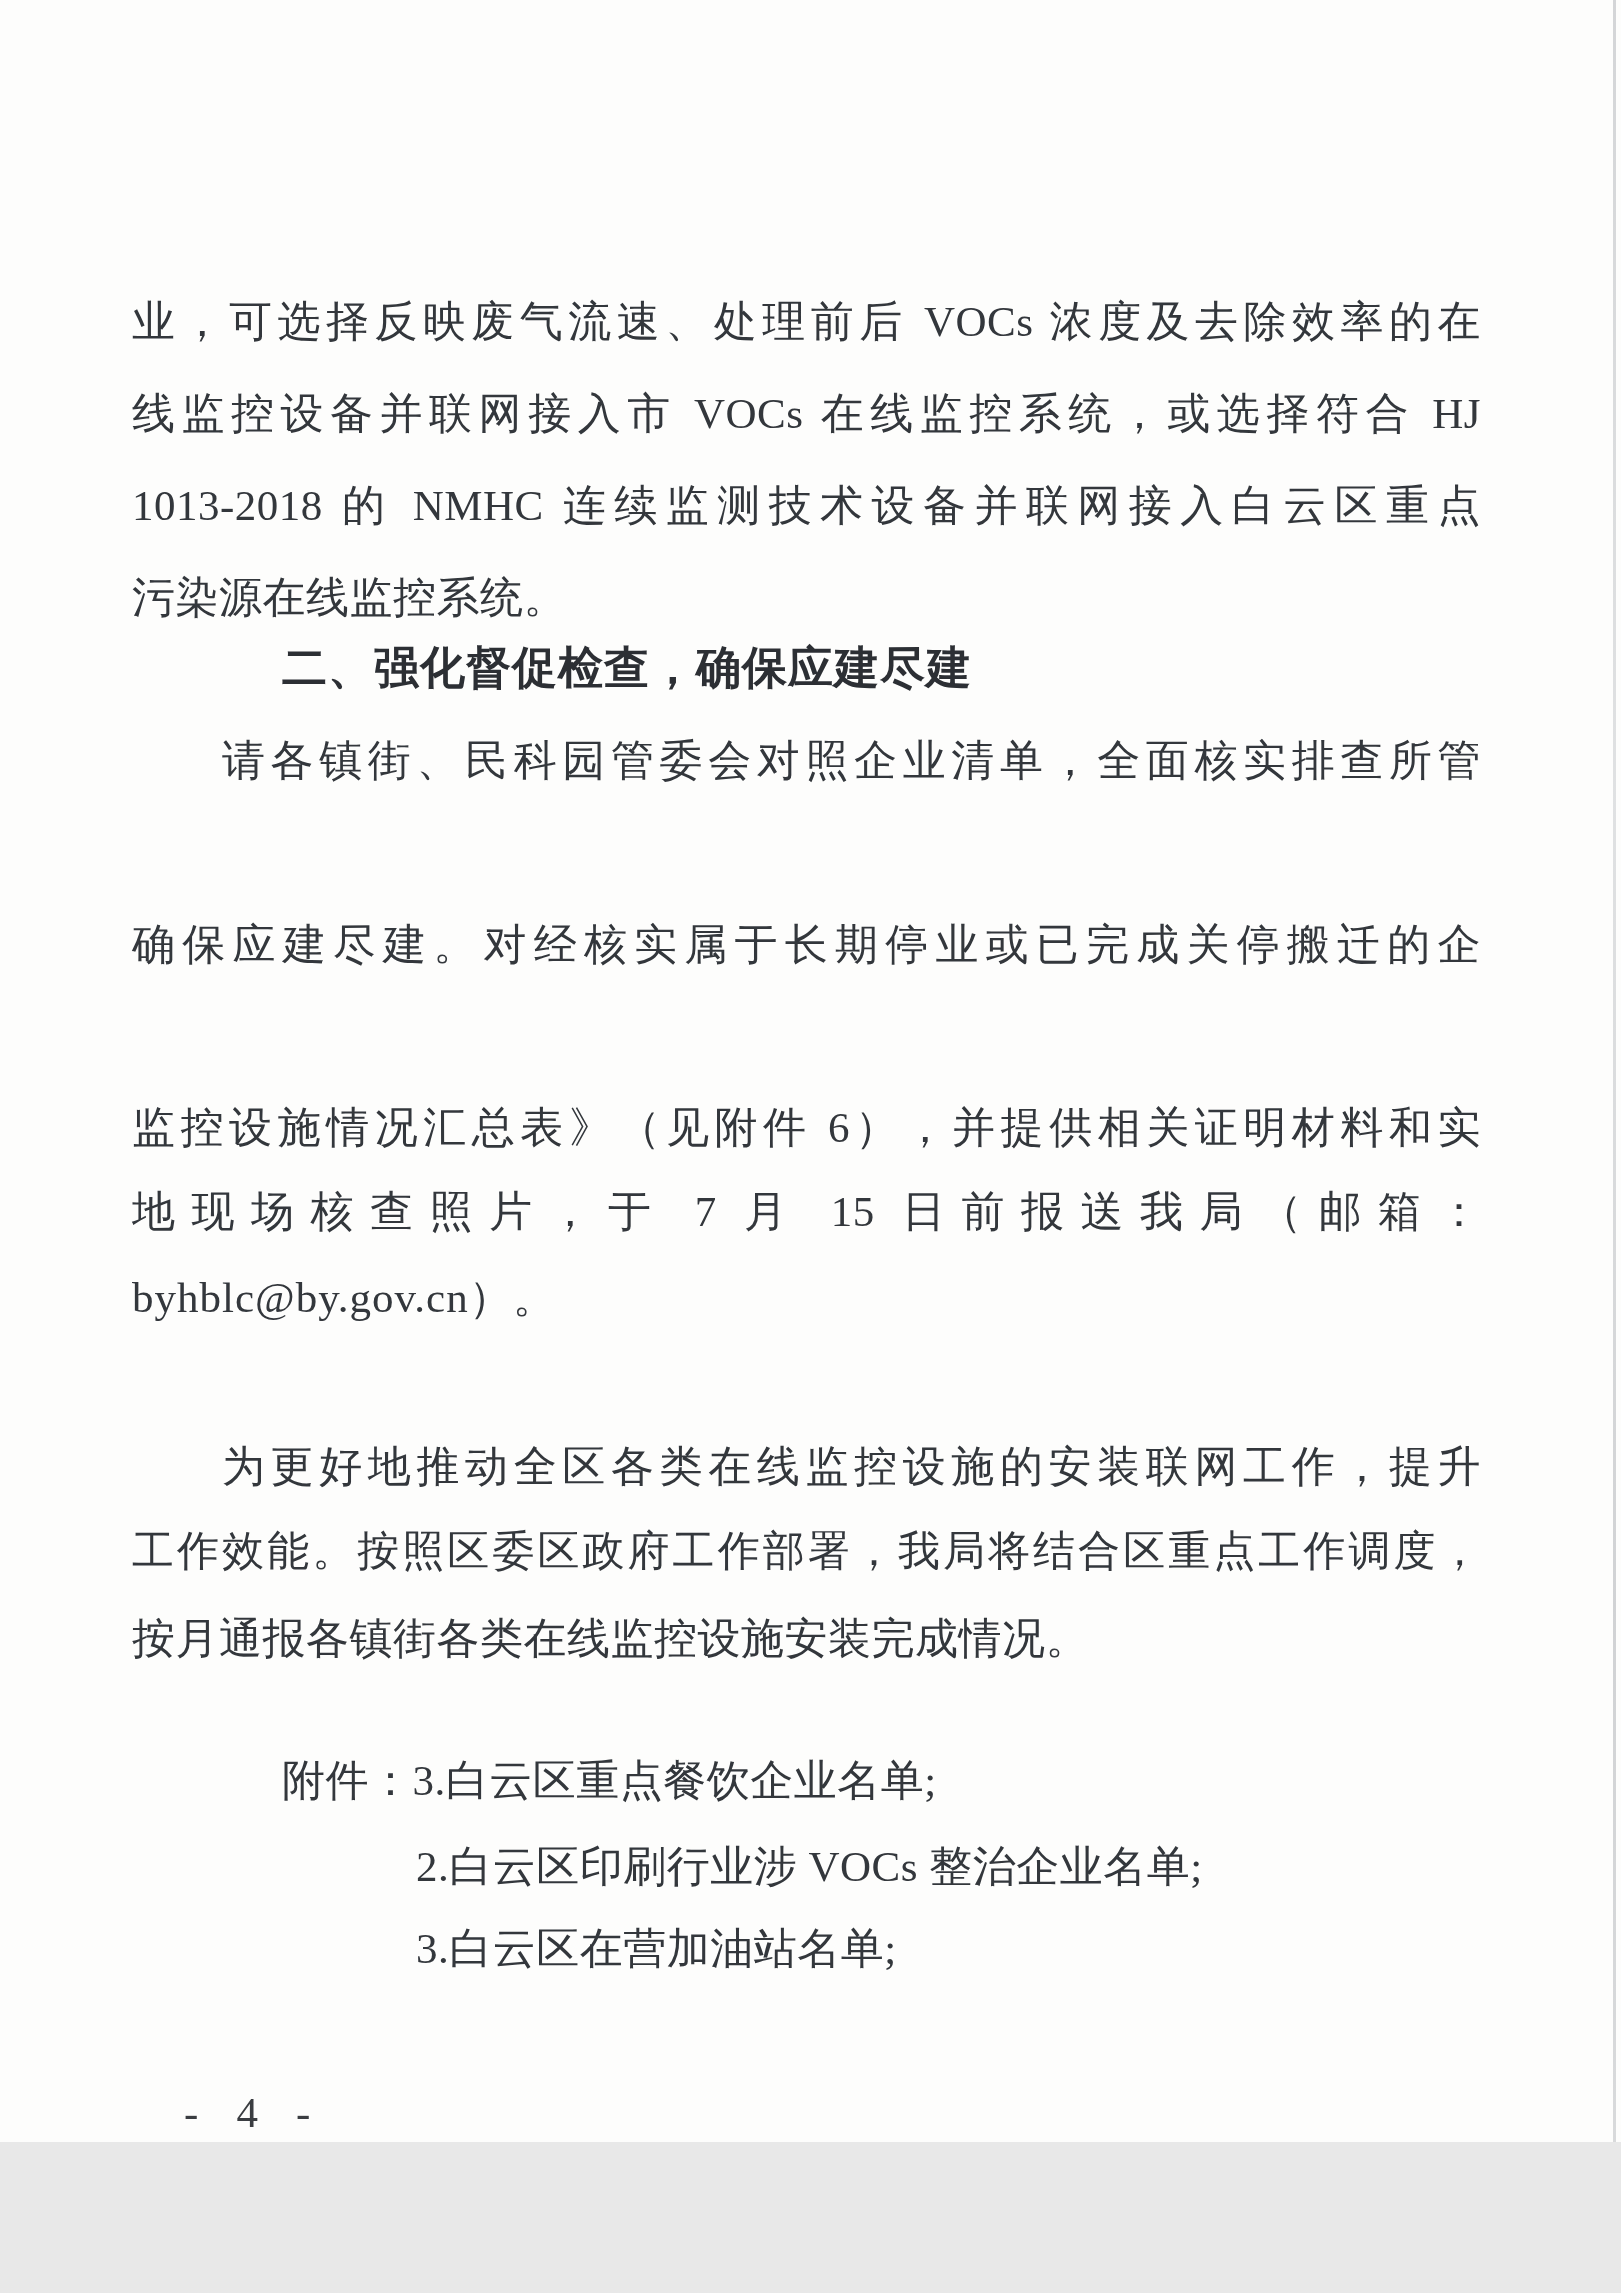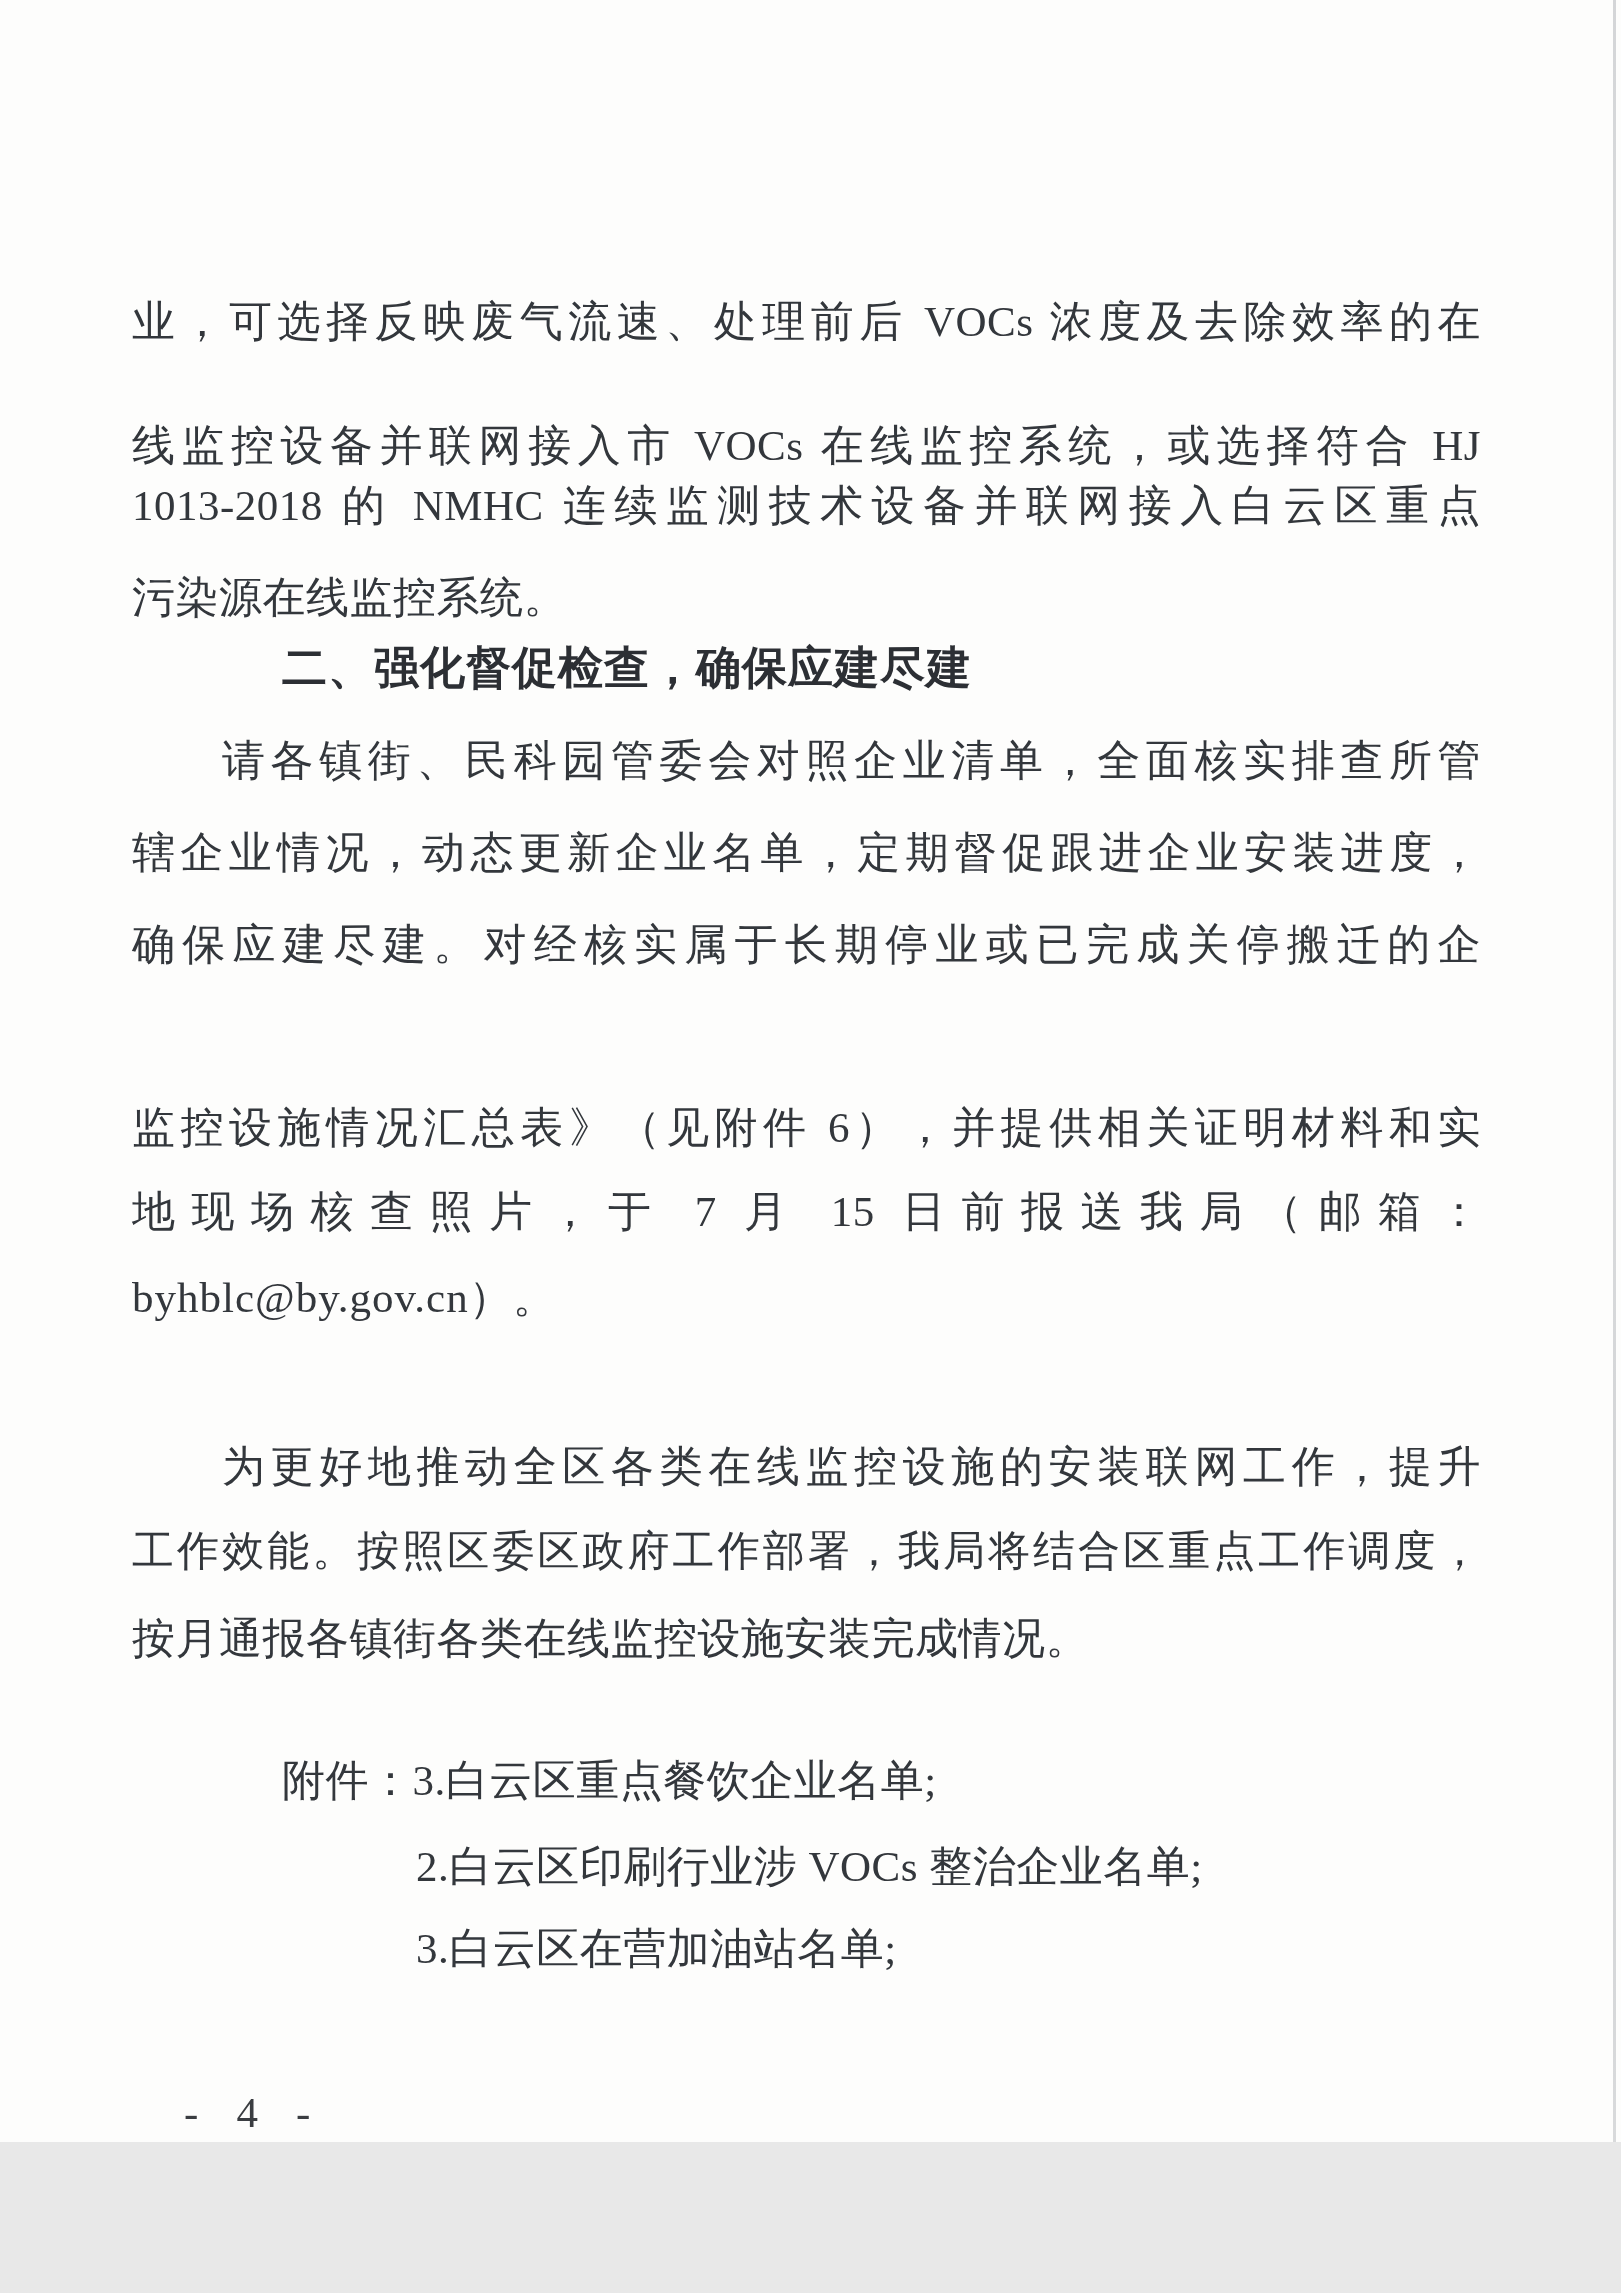--- a/index.html
+++ b/index.html
@@ -95,28 +95,27 @@
     background: #c3d2da;
     opacity: 0.35;
   }
 </style>
 </head>
 <body>
 
 <div class="page">
 
   <div class="line just" style="top:294px;">业，可选择反映废气流速、处理前后 VOCs 浓度及去除效率的在</div>
-  <div class="line just" style="top:386px;margin-top:32px;">线监控设备并联网接入市 VOCs 在线监控系统，或选择符合 HJ</div>
+  <div class="line just" style="top:386px;">线监控设备并联网接入市 VOCs 在线监控系统，或选择符合 HJ</div>
   <div class="line just" style="top:478px;">1013-2018 的 NMHC 连续监测技术设备并联网接入白云区重点</div>
   <div class="line" style="top:570px; left:132px;">污染源在线监控系统。</div>
 
   <div class="line heading" style="top:639px; left:282px;">二、强化督促检查，确保应建尽建</div>
 
   <div class="line just indent" style="top:733px;">请各镇街、民科园管委会对照企业清单，全面核实排查所管</div>
-  <div class="line just" style="top:825px;">辖企业情况，动态更新企业名单，定期督促跟进企业安装进度，</div>
   <div class="line just" style="top:917px;">确保应建尽建。对经核实属于长期停业或已完成关停搬迁的企</div>
   <div class="line just" style="top:1100px;">监控设施情况汇总表》（见附件 6），并提供相关证明材料和实</div>
   <div class="line just" style="top:1184px;">地现场核查照片，于 7 月 15 日前报送我局（邮箱：</div>
   <div class="line latin" style="top:1270px; left:132px;">byhblc@by.gov.cn）。</div>
 
 
   <div class="line just indent" style="top:1439px;">为更好地推动全区各类在线监控设施的安装联网工作，提升</div>
   <div class="line just" style="top:1525px; font-size:42px;">工作效能。按照区委区政府工作部署，我局将结合区重点工作调度，</div>
   <div class="line" style="top:1611px; left:132px;">按月通报各镇街各类在线监控设施安装完成情况。</div>
 

